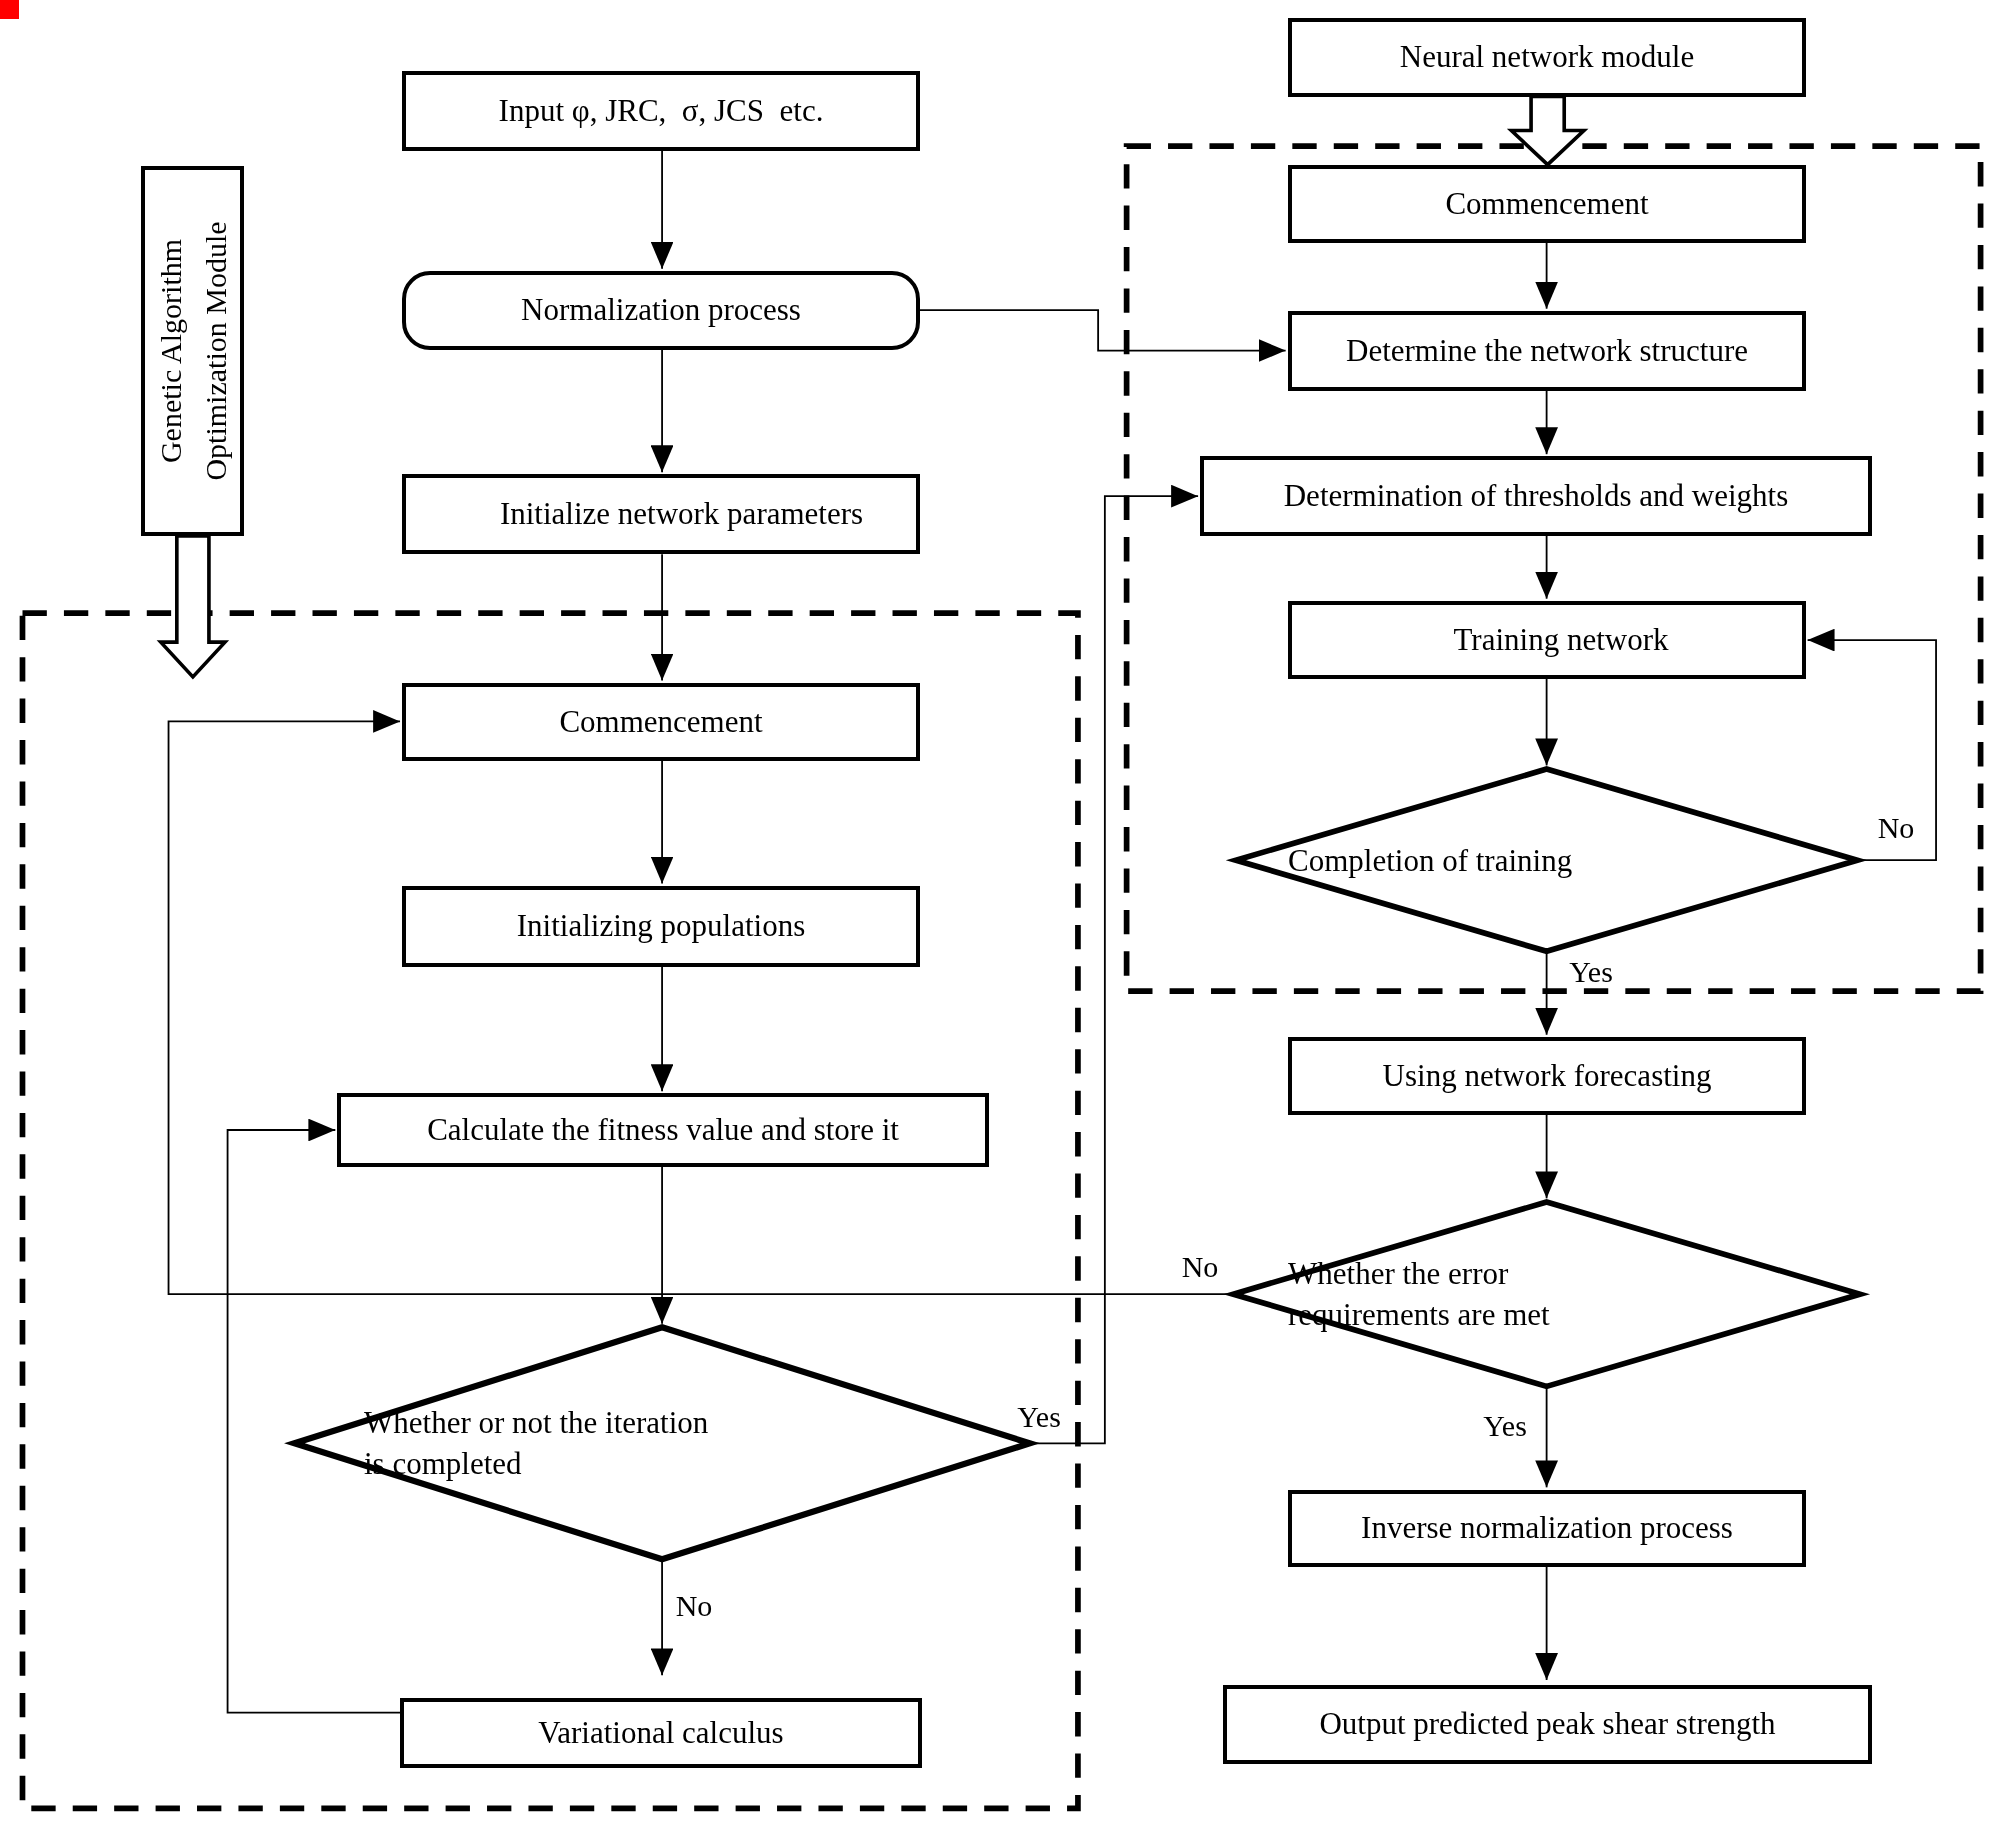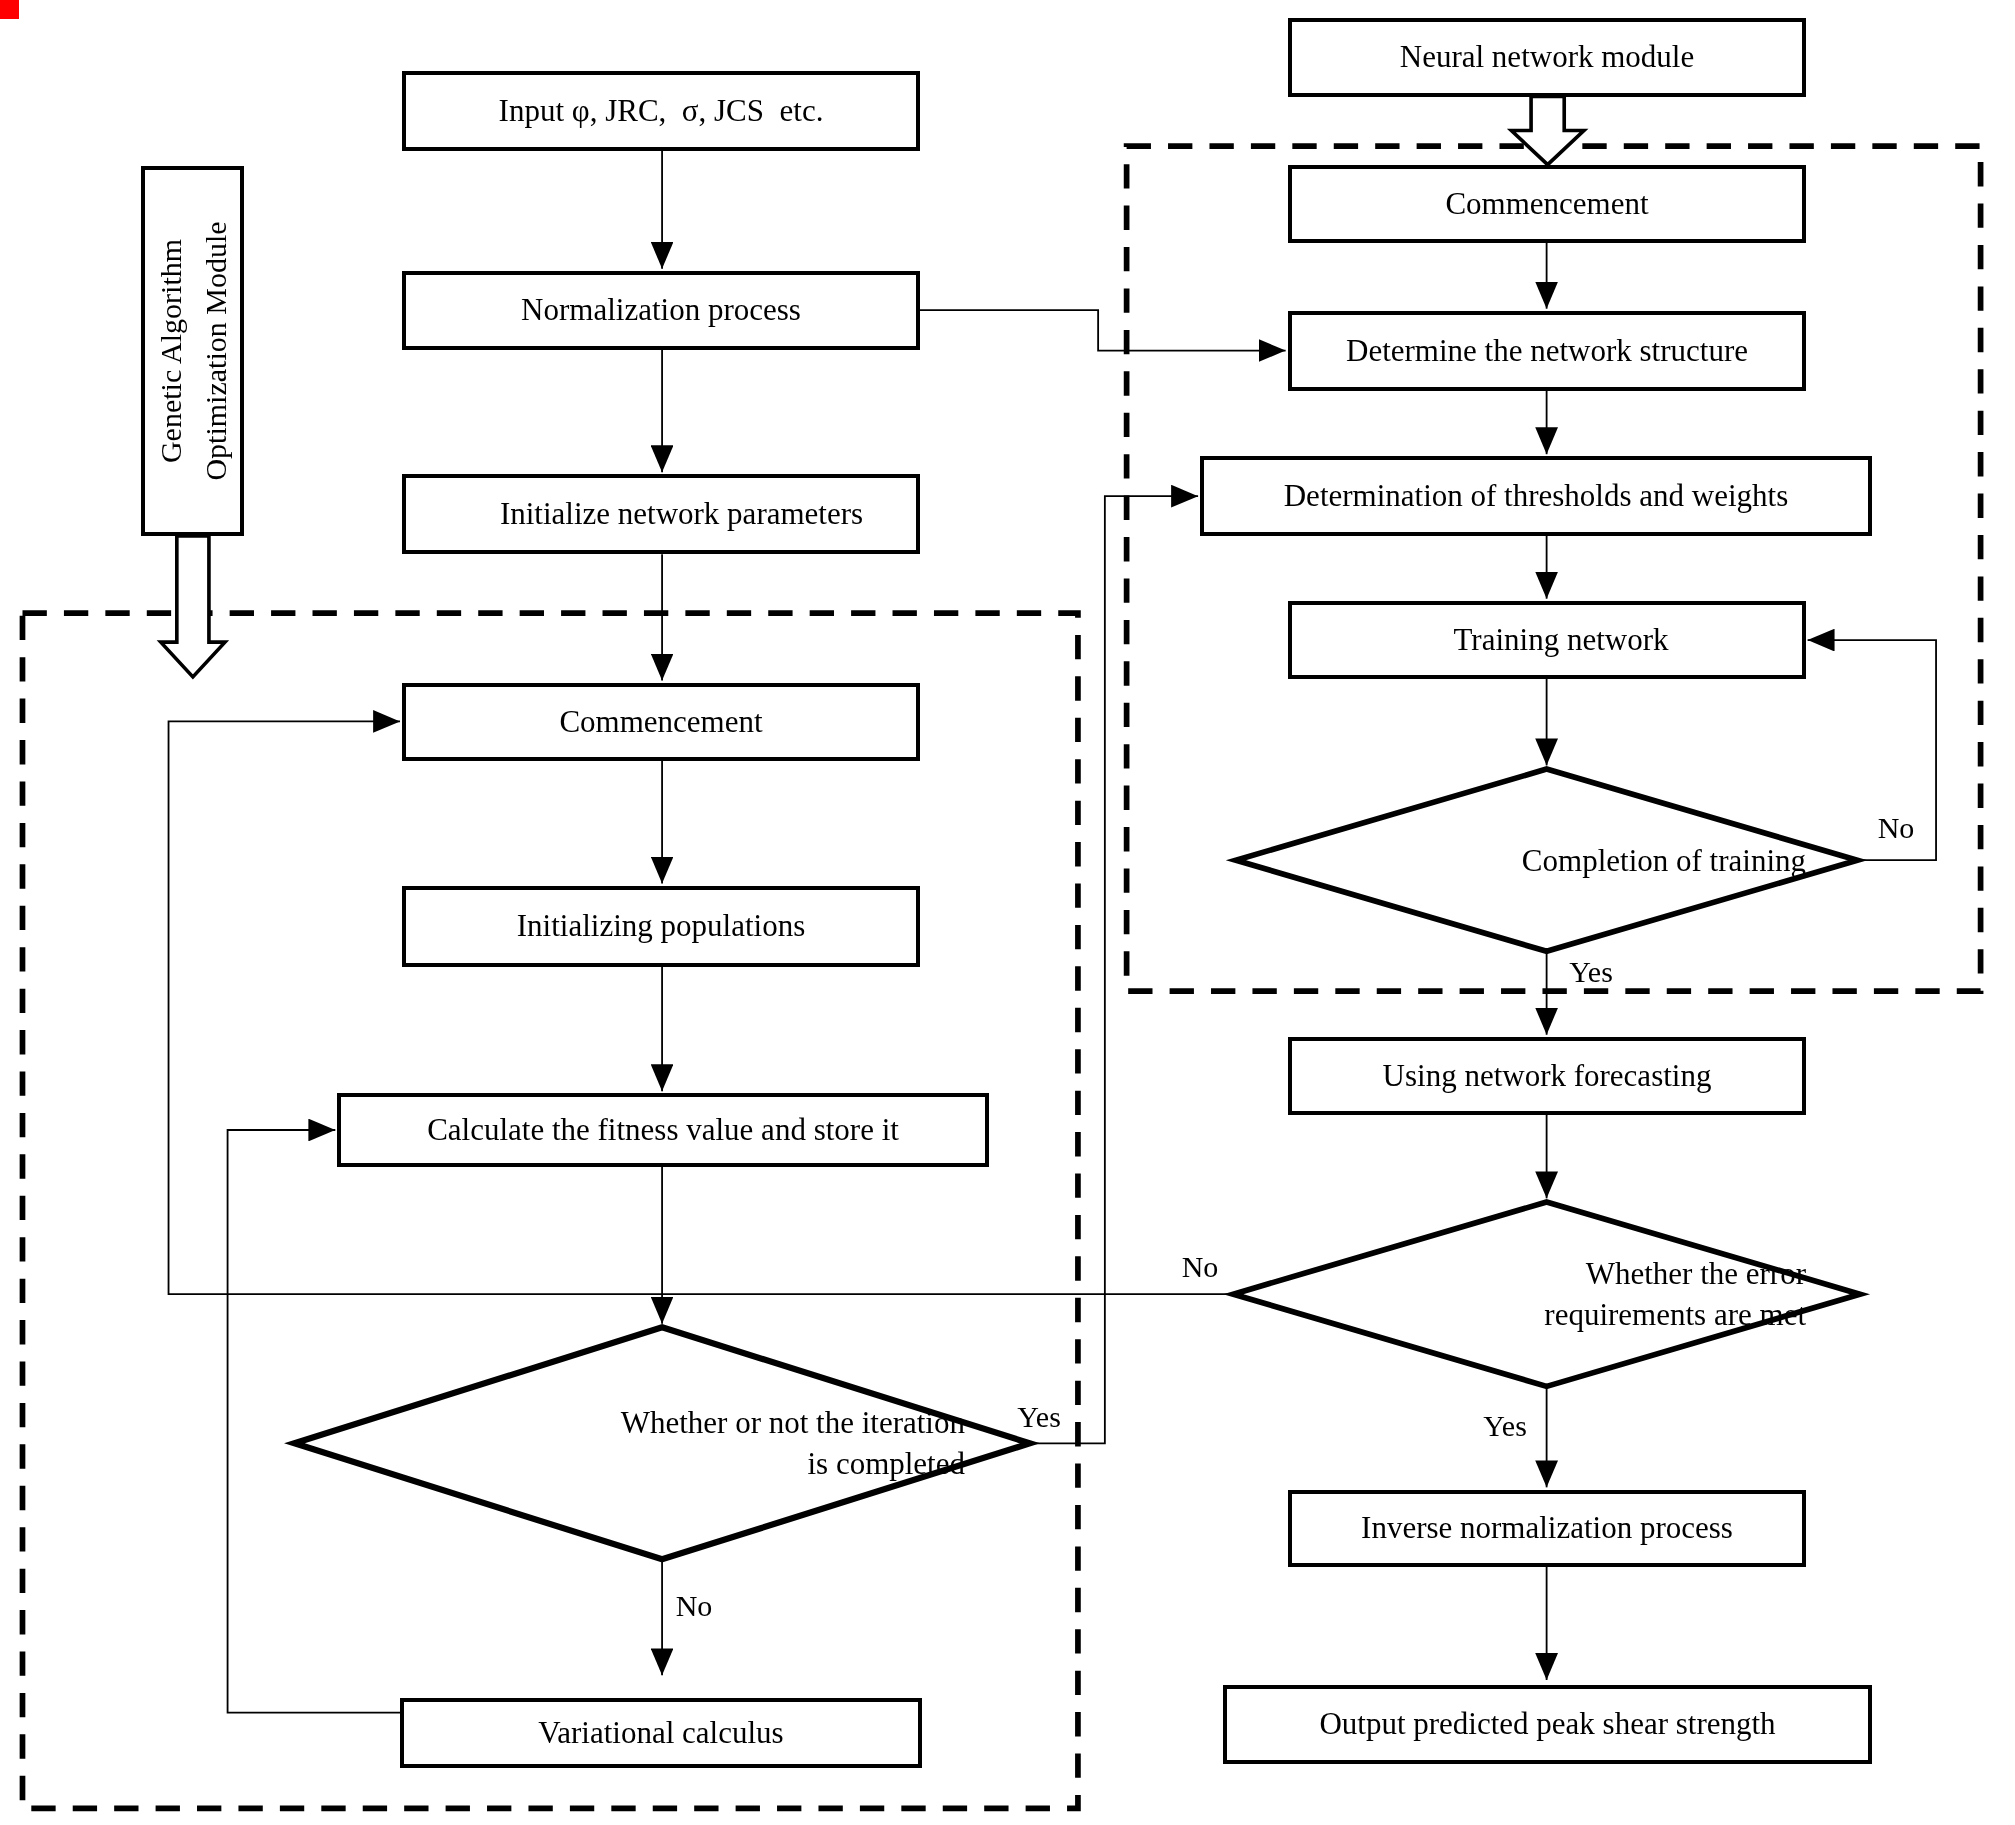--- a/index.html
+++ b/index.html
@@ -24,21 +24,21 @@
     justify-content: center;
     text-align: center;
     font-size: 31px;
     line-height: 1.25;
     white-space: pre-wrap;
   }
   .dtext {
     position: absolute;
     display: flex;
     flex-direction: column;
-    align-items: flex-end;
+    align-items: flex-start;
     justify-content: center;
     text-align: center;
     font-size: 31px;
     line-height: 1.3;
   }
   .lbl {
     position: absolute;
     font-size: 30px;
     transform: translate(-50%, -50%);
     white-space: nowrap;
@@ -122,21 +122,21 @@
   <div class="red-mark"></div>
 
   <div class="galabel-box">
     <div class="galabel-rot">
       <div>Genetic Algorithm</div>
       <div>Optimization Module</div>
     </div>
   </div>
 
   <div class="pbox" style="left:402px; top:71px; width:518px; height:80px;">Input φ, JRC,  σ, JCS  etc.</div>
-  <div class="pbox" style="left:402px; top:271px; width:518px; height:79px;">Normalization process</div>
+  <div class="pbox" style="left:402px; top:271px; width:518px; height:79px;border-radius:28px;">Normalization process</div>
   <div class="pbox" style="left:402px; top:474px; width:518px; height:80px;padding-left:41px;">Initialize network parameters</div>
 
   <div class="pbox" style="left:402px; top:683px; width:518px; height:78px;">Commencement</div>
   <div class="pbox" style="left:402px; top:886px; width:518px; height:81px;">Initializing populations</div>
   <div class="pbox" style="left:337px; top:1093px; width:652px; height:74px;">Calculate the fitness value and store it</div>
   <div class="pbox" style="left:400px; top:1678px; width:522px; height:70px;margin-top:20px;">Variational calculus</div>
 
   <div class="dtext" style="left:364px; top:1376px; width:601px; height:135px;">
     <div>Whether or not the iteration</div>
     <div>is completed</div>

